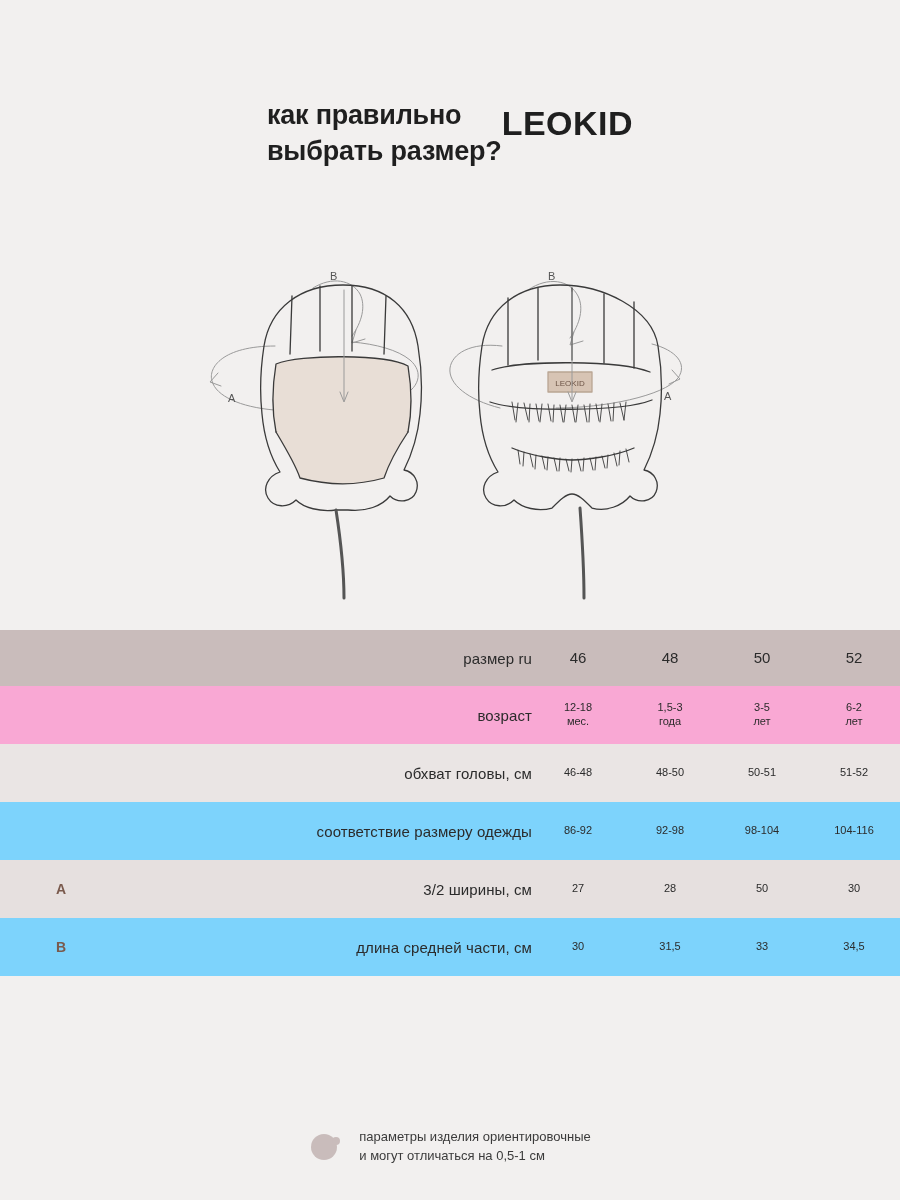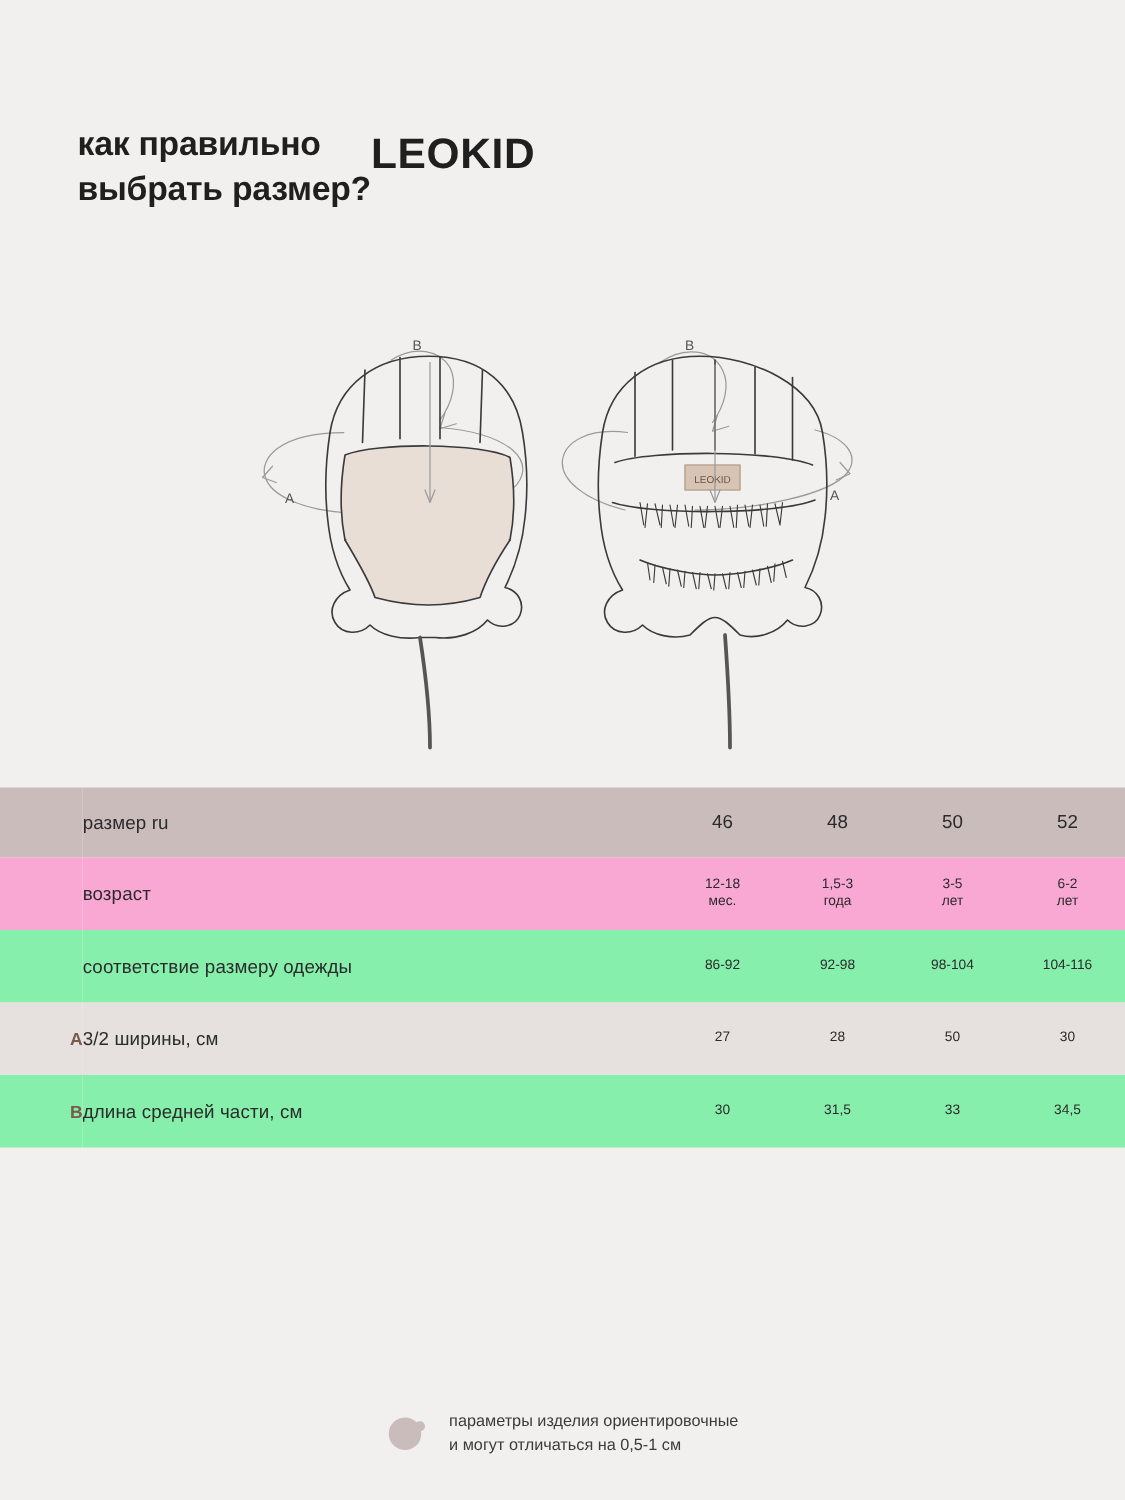--- a/index.html
+++ b/index.html
@@ -8,61 +8,61 @@
     background: #f2f0ef;
     font-family: "Liberation Sans", sans-serif;
     color: #2b2b2b;
     overflow: hidden;
   }
   .page { position: relative; width: 900px; height: 1200px; }
 
   
   .header {
     position: absolute; top: 98px; left: 0; width: 900px;
-    display: flex; align-items: flex-start; justify-content: flex-start;
+    display: flex; align-items: flex-start; justify-content: center;
     padding: 0 62px;
   }
   .title {
     font-size: 27px; font-weight: bold; line-height: 1.33;
     letter-spacing: -0.2px; color: #1f1f1f; white-space: pre-line;
   }
   .brand {
     font-size: 34px; font-weight: bold; letter-spacing: 0.5px;
     color: #1f1f1f; margin-top: 6px;
   }
 
   
   .illustration {
     position: absolute; top: 250px; left: 0; width: 900px; height: 370px;
   }
 
   
   .table-wrap { position: absolute; top: 630px; left: 0; width: 900px; }
   table { width: 900px; border-collapse: collapse; }
-  td, th { text-align: left; font-weight: normal; }
+  td, th { text-align: right; font-weight: normal; }
   .c-marker {
     width: 38px; padding-left: 56px; font-size: 14px; color: #7a5a4d;
     font-weight: bold; vertical-align: middle;
   }
   .c-label {
     font-size: 15px; color: #2b2b2b; padding-left: 0; vertical-align: middle;
     letter-spacing: 0.1px;
   }
   .c-val {
     width: 92px; text-align: center; font-size: 11px; color: #2b2b2b;
     vertical-align: middle; line-height: 1.25; white-space: pre-line;
   }
   tr { height: 58px; }
   tr.head { height: 56px; background: #c9bcbb; }
   tr.head .c-label { font-size: 15px; color: #2b2b2b; }
   tr.head .c-val { font-size: 15px; }
   tr.r-light { background: #f9a8d4; }
   tr.r-tint  { background: #eae5e4; }
   tr.r-tint2 { background: #e6e0df; }
-  tr.r-plain { background: #86efac; }
+  tr.r-plain { background: #7dd3fc; }
 
   
   .footnote {
     position: absolute; top: 1128px; left: 0; width: 900px;
     display: flex; justify-content: center; align-items: center; gap: 16px;
   }
   .foot-ico { width: 34px; height: 34px; flex: 0 0 34px; }
   .foot-text {
     font-size: 13px; line-height: 1.45; color: #3b3b3b; white-space: pre-line;
   }
@@ -208,20 +208,29 @@
 мес.</td>
           <td class="c-val">1,5-3
 года</td>
           <td class="c-val">3-5
 лет</td>
           <td class="c-val">6-2
 лет</td>
           <td></td>
         </tr>
 
+        <tr class="r-tint">
+          <td class="c-marker"></td>
+          <td class="c-label">обхват головы, см</td>
+          <td class="c-val">46-48</td>
+          <td class="c-val">48-50</td>
+          <td class="c-val">50-51</td>
+          <td class="c-val">51-52</td>
+          <td></td>
+        </tr>
 
         <tr class="r-plain">
           <td class="c-marker"></td>
           <td class="c-label">соответствие размеру одежды</td>
           <td class="c-val">86-92</td>
           <td class="c-val">92-98</td>
           <td class="c-val">98-104</td>
           <td class="c-val">104-116</td>
           <td></td>
         </tr>

